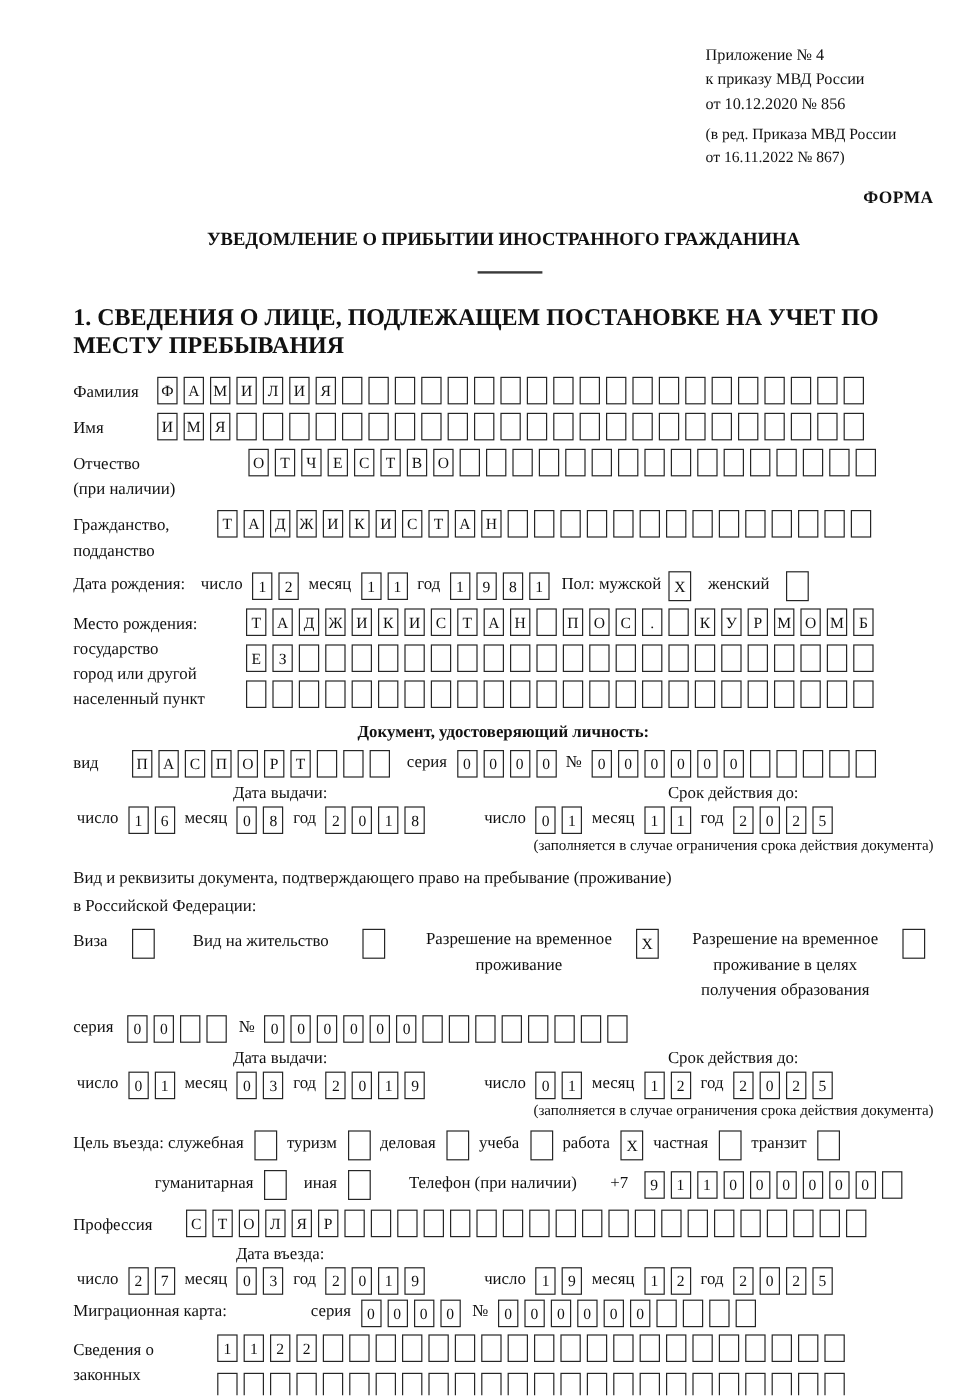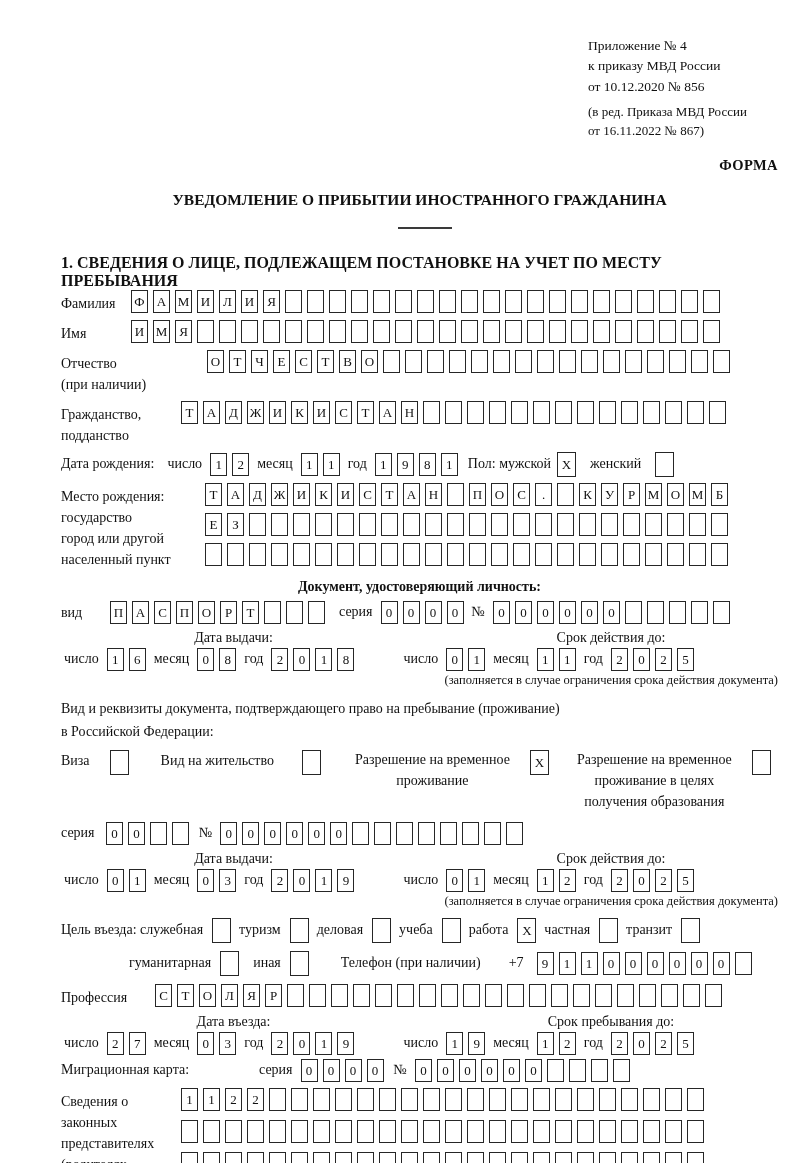--- a/index.html
+++ b/index.html
@@ -9,21 +9,21 @@
     font-family:"Liberation Serif","DejaVu Serif",serif;
     overflow:hidden;position:relative;
   }
   
   .hdr{margin-left:auto;width:190px;font-size:13.5px;line-height:1.5;}
   .hdr2{margin-left:auto;width:190px;font-size:13px;line-height:1.5;margin-top:5px;}
   .form-label{text-align:right;font-weight:bold;font-size:14.5px;margin-top:16px;letter-spacing:.4px;}
   
   .title{text-align:center;font-weight:bold;font-size:15.5px;line-height:1.55;margin-top:14px;}
   .uline{display:inline-block;width:54px;border-bottom:2px solid #3a3a3a;margin-left:10px;height:12px;}
-  .sec-heading{font-weight:bold;font-size:16px;margin-top:18px;}
+  .sec-heading{font-weight:bold;font-size:20px;margin-top:18px;margin-bottom:14px;}
   
   .row{display:flex;align-items:flex-start;margin-bottom:6px;font-size:14px;}
   .lbl{flex:none;padding-top:3px;line-height:21px;}
   .lblcol{flex:none;line-height:21px;padding-top:3px;}
   .cells{display:flex;gap:5px;flex-wrap:nowrap;}
   .cell{
     flex:none;width:15px;height:21px;border:1.5px solid #262626;
     text-align:center;font-size:13px;line-height:21px;
     font-family:"Liberation Serif","DejaVu Serif",serif;
   }
@@ -602,23 +602,22 @@
         <span class="cell"></span>
         <span class="cell"></span>
         <span class="cell"></span>
         <span class="cell"></span>
         <span class="cell"></span>
         <span class="cell"></span>
         <span class="cell"></span>
       </span>
   </div>
 
-  <div class="dheads" style="margin-top:6px;">
+  <div class="dheads" style="margin-top:6px;flex-direction:column;">
     <div class="dh-left">Дата въезда:</div>
-    <div class="dh-right">Срок пребывания до:</div>
   </div>
   <div class="dline">
     <span class="dgroup">
       <span class="word">число</span>
       <span class="cells">
           <span class="cell">2</span>
           <span class="cell">7</span>
         </span>
       <span class="word">месяц</span>
       <span class="cells">

